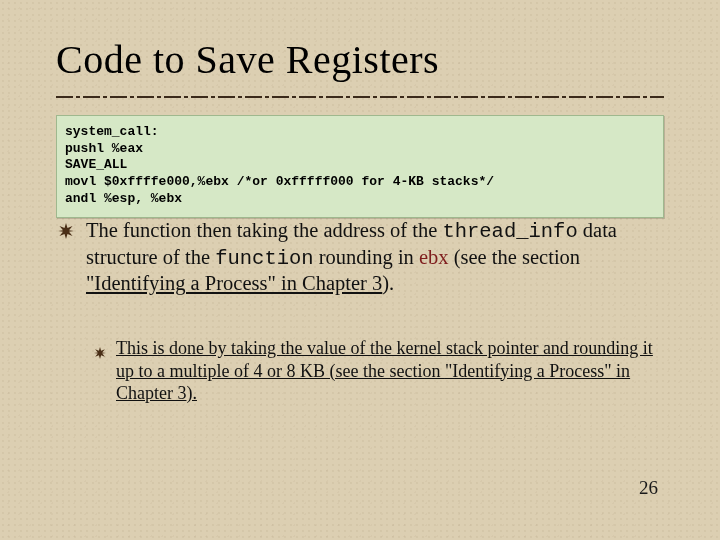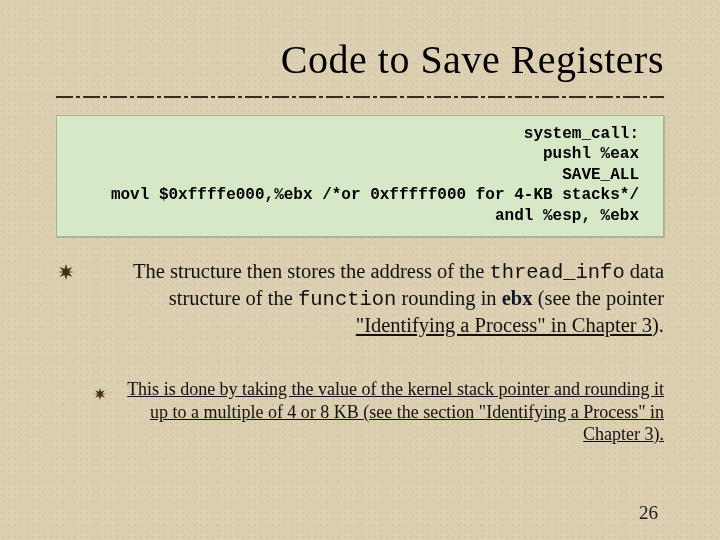--- a/index.html
+++ b/index.html
@@ -15,21 +15,20 @@
       radial-gradient(rgba(120,100,60,0.08) 1px, transparent 1px),
       radial-gradient(rgba(120,100,60,0.05) 1px, transparent 1px);
     background-size: 6px 6px, 11px 11px;
     background-position: 0 0, 3px 3px;
     font-family: "Times New Roman", Times, serif;
     color: #111;
     position: relative;
   }
   .slide {
     padding: 36px 56px 0 56px;
-    text-align: right;
   }
   .title {
     font-size: 40px;
     font-weight: 400;
     margin: 0 0 10px 0;
     letter-spacing: 0.5px;
     color: #000;
   }
   .rule {
     height: 8px;
@@ -45,26 +44,25 @@
     background-size: 27px 2px;
     background-repeat: repeat-x;
     background-position: 0 3px;
   }
   .codebox {
     background: #d6e8c6;
     border: 1px solid #9fb88e;
     padding: 8px 24px 10px 8px;
     font-family: "Courier New", Courier, monospace;
     font-weight: bold;
-    font-size: 16px;
+    font-size: 13px;
     line-height: 1.28;
     color: #000;
     white-space: pre;
     box-shadow: 1px 1px 0 rgba(0,0,0,0.15);
-    margin-bottom: 22px;
   }
   .body {
     font-size: 20.5px;
     line-height: 1.25;
   }
   .item1 {
     position: relative;
     padding-left: 30px;
     margin-bottom: 10px;
   }
@@ -90,30 +88,30 @@
     left: 38px;
     top: 5px;
     width: 12px;
     height: 12px;
     color: #4a2f17;
   }
   .mono {
     font-family: Liberation Mono, monospace;
   }
   .kw {
-    color: #0f172a;
-    font-weight: bold;
+    color: #7f1d1d;
+    font-weight: normal;
   }
   .ul {
     text-decoration: underline;
   }
   .pagenum {
     position: absolute;
     right: 62px;
-    bottom: 16px;
+    bottom: 41px;
     font-size: 19px;
     color: #1a1a1a;
   }
 </style>
 </head>
 <body>
 
 <div class="slide">
 
   <h1 class="title">Code to Save Registers</h1>
@@ -129,21 +127,21 @@
   <div class="body">
 
     <div class="item1">
       <span class="bullet1">
         <svg viewBox="0 0 16 16">
             <g fill="currentColor">
               <polygon points="8,0 9.5,5 14.5,3 11,7.2 16,8 11,8.8 14.5,13 9.5,11 8,16 6.5,11 1.5,13 5,8.8 0,8 5,7.2 1.5,3 6.5,5"></polygon>
             </g>
           </svg>
       </span>
-      <span>The structure then stores the address of the </span><span class="mono">thread_info</span><span> data structure of the </span><span class="mono">function</span><span> rounding in </span><span class="kw">ebx</span><span> (see the pointer </span><span class="ul">"Identifying a Process" in Chapter 3</span><span>).</span>
+      <span>The function then taking the address of the </span><span class="mono">thread_info</span><span> data structure of the </span><span class="mono">function</span><span> rounding in </span><span class="kw">ebx</span><span> (see the section </span><span class="ul">"Identifying a Process" in Chapter 3</span><span>).</span>
     </div>
 
     <div class="item2">
       <span class="bullet2">
         <svg viewBox="0 0 16 16">
             <g fill="currentColor">
               <polygon points="8,0 9.5,5 14.5,3 11,7.2 16,8 11,8.8 14.5,13 9.5,11 8,16 6.5,11 1.5,13 5,8.8 0,8 5,7.2 1.5,3 6.5,5"></polygon>
             </g>
           </svg>
       </span>

